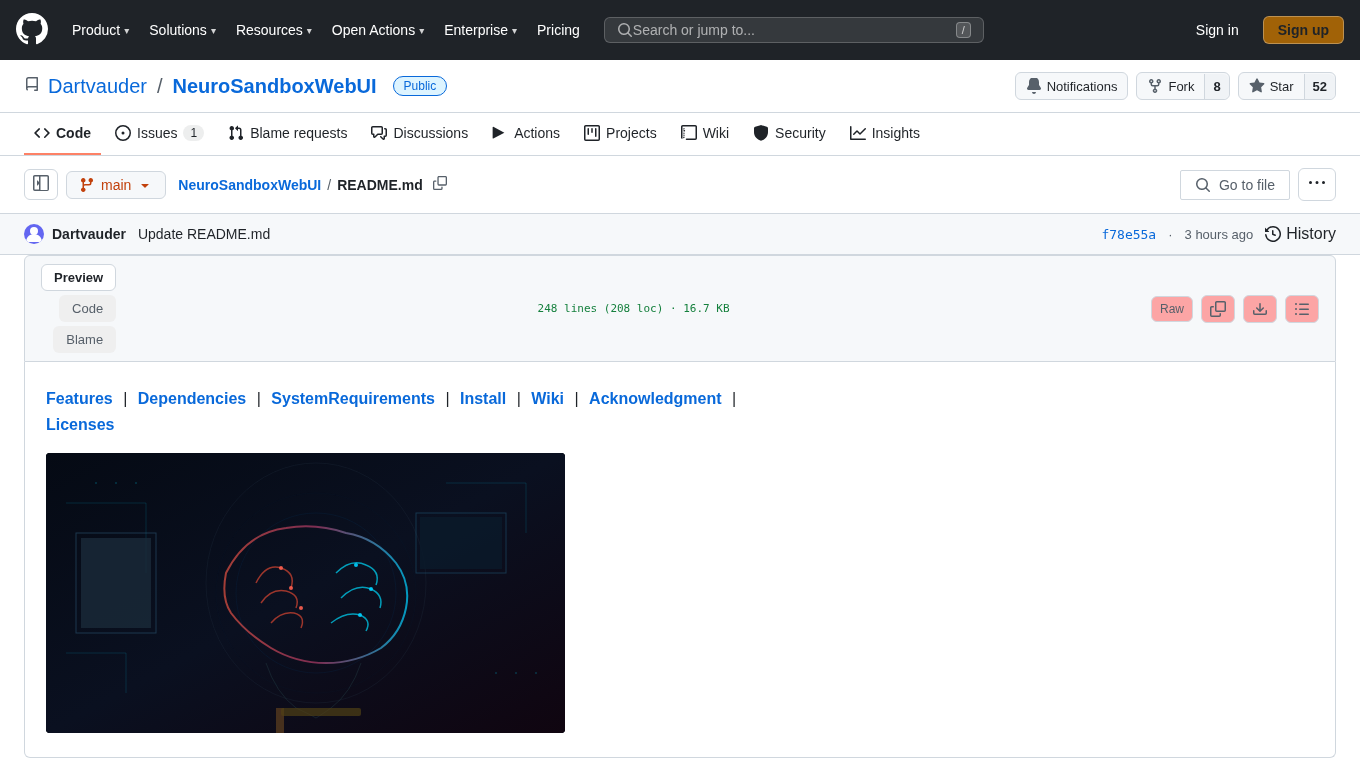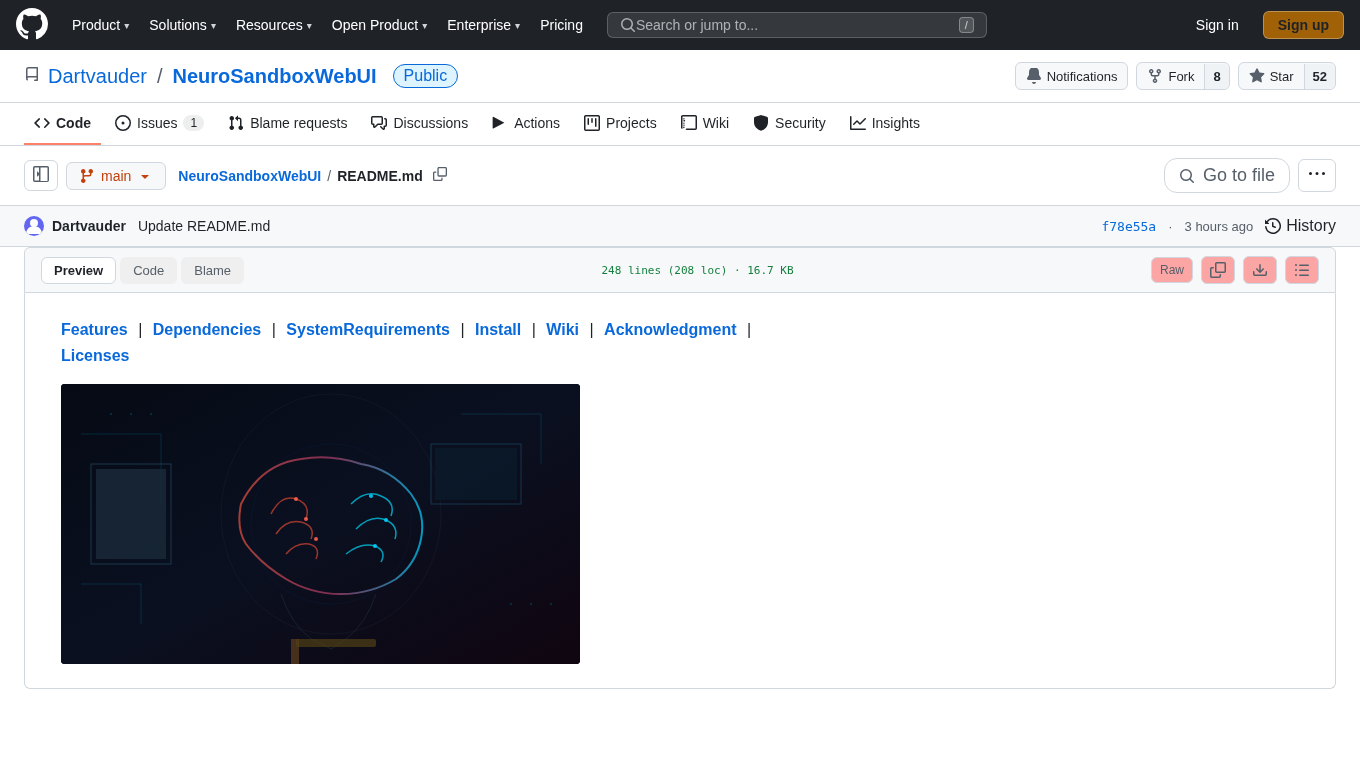--- a/index.html
+++ b/index.html
@@ -1,79 +1,79 @@
 <!DOCTYPE html>
 <html><head>
   <meta charset="utf-8">
   <style>
     *, *::before, *::after { box-sizing: border-box; margin: 0; padding: 0; }
     body { font-family: -apple-system, BlinkMacSystemFont, "Segoe UI", Helvetica, Arial, sans-serif; font-size: 14px; color: #1f2328; background: #ffffff; }
 
     
-    .gh-header { display: flex; align-items: center; background: #1f2328; padding: 0 16px; height: 50px; gap: 16px; }
+    .gh-header { display: flex; align-items: center; background: #1f2328; padding: 0 16px; height: 60px; gap: 16px; }
     .gh-logo { color: #fff; flex-shrink: 0; }
     .gh-logo svg { width: 32px; height: 32px; fill: #fff; }
     .nav-items { display: flex; align-items: center; gap: 4px; }
     .nav-item { display: flex; align-items: center; gap: 4px; color: #fff; font-size: 14px; font-weight: 500; padding: 6px 8px; border-radius: 6px; cursor: pointer; white-space: nowrap; }
     .nav-item .chevron { font-size: 10px; opacity: 0.8; }
     .gh-header-actions { display: flex; align-items: center; gap: 12px; margin-left: auto; }
     .btn-signin { color: #fff; font-size: 14px; font-weight: 500; cursor: pointer; padding: 5px 12px; border-radius: 6px; }
     .btn-signup { background: #a16207; color: #1f2328; font-size: 14px; font-weight: 600; padding: 5px 14px; border-radius: 6px; cursor: pointer; border: 1px solid rgba(255,255,255,0.3); }
 
     
     .repo-header { display: flex; align-items: center; justify-content: space-between; padding: 12px 24px; border-bottom: 1px solid #d0d7de; background: #fff; }
     .repo-title { display: flex; align-items: center; gap: 8px; font-size: 20px; }
     .repo-icon { color: #57606a; }
     .repo-owner { color: #0969da; text-decoration: none; font-weight: 400; }
     .repo-slash { color: #57606a; margin: 0 2px; }
     .repo-name { color: #0969da; text-decoration: none; font-weight: 600; }
-    .repo-badge { background: #ddf4ff; color: #0969da; border: 1px solid #0969da; border-radius: 20px; font-size: 16px; font-weight: 500; padding: 2px 10px; margin-left: 8px; }
+    .repo-badge { background: #ddf4ff; color: #0969da; border: 1px solid #0969da; border-radius: 20px; font-size: 12px; font-weight: 500; padding: 2px 10px; margin-left: 8px; }
     .repo-actions { display: flex; align-items: center; gap: 8px; }
     .action-btn { display: flex; align-items: center; gap: 5px; border: 1px solid #d0d7de; border-radius: 6px; padding: 5px 10px; font-size: 13px; font-weight: 500; color: #1f2328; background: #f6f8fa; cursor: pointer; }
     .action-count { background: #f0f3f6; border-left: 1px solid #d0d7de; margin: -5px -10px -5px 5px; padding: 5px 8px; border-radius: 0 6px 6px 0; font-size: 13px; font-weight: 600; }
 
     
     .repo-nav { display: flex; align-items: center; padding: 0 24px; border-bottom: 1px solid #d0d7de; background: #fff; gap: 4px; overflow-x: auto; }
     .repo-nav-item { display: flex; align-items: center; gap: 6px; padding: 12px 10px; font-size: 14px; color: #1f2328; cursor: pointer; border-bottom: 2px solid transparent; white-space: nowrap; text-decoration: none; }
     .repo-nav-item.active { font-weight: 600; border-bottom: 2px solid #fd8166; }
     .nav-badge { background: rgba(31,35,40,0.08); border-radius: 20px; font-size: 12px; padding: 1px 7px; font-weight: 500; }
 
     
     .file-toolbar { display: flex; align-items: center; justify-content: space-between; padding: 12px 24px; }
     .branch-select { display: flex; align-items: center; gap: 6px; border: 1px solid #d0d7de; border-radius: 6px; padding: 5px 12px; font-size: 14px; font-weight: 500; color: #c2410c; background: #f6f8fa; cursor: pointer; }
     .breadcrumb { display: flex; align-items: center; gap: 6px; font-size: 14px; }
     .breadcrumb a { color: #0969da; text-decoration: none; font-weight: 600; }
     .breadcrumb-sep { color: #57606a; }
     .breadcrumb-current { font-weight: 600; color: #1f2328; }
     .breadcrumb-copy { color: #57606a; cursor: pointer; margin-left: 4px; }
     .file-toolbar-right { display: flex; align-items: center; gap: 8px; }
-    .goto-file-btn { display: flex; align-items: center; gap: 8px; border: 1px solid #d0d7de; border-radius: 13px; padding: 6px 14px; font-size: 18px; color: #57606a; background: #fff; cursor: pointer; }
+    .goto-file-btn { display: flex; align-items: center; gap: 8px; border: 1px solid #d0d7de; border-radius: 2px; padding: 6px 14px; font-size: 14px; color: #57606a; background: #fff; cursor: pointer; }
     .more-btn { border: 1px solid #d0d7de; border-radius: 6px; padding: 6px 10px; background: #fff; cursor: pointer; color: #1f2328; }
 
     
     .commit-row { display: flex; align-items: center; justify-content: space-between; padding: 10px 24px; border-top: 1px solid #d0d7de; border-bottom: 1px solid #d0d7de; margin: 0 0 0 0; background: #f6f8fa; }
     .commit-info { display: flex; align-items: center; gap: 8px; }
     .avatar { width: 20px; height: 20px; border-radius: 50%; background: #6366f1; display: flex; align-items: center; justify-content: center; color: #fff; font-size: 10px; font-weight: 600; overflow: hidden; }
     .commit-author { font-weight: 600; font-size: 14px; color: #1f2328; }
     .commit-message { font-size: 14px; color: #1f2328; margin-left: 4px; }
     .commit-meta { display: flex; align-items: center; gap: 12px; font-size: 13px; color: #57606a; }
     .commit-hash { font-family: monospace; color: #0969da; text-decoration: none; }
     .history-btn { display: flex; align-items: center; gap: 5px; font-size: 16px; color: #1f2328; cursor: pointer; text-decoration: none; }
 
     
     .file-header { display: flex; align-items: center; justify-content: space-between; padding: 8px 16px; border: 1px solid #d0d7de; border-radius: 6px 6px 0 0; margin: 0 24px; background: #f6f8fa; }
-    .file-tabs { display: flex; align-items: flex-end; gap: 4px; }
+    .file-tabs { display: flex; align-items: flex-end; gap: 4px; flex-direction: column; }
     .file-tab { padding: 5px 12px; font-size: 13px; font-weight: 500; border: 1px solid transparent; border-radius: 6px; cursor: pointer; color: #57606a; }
     .file-tab.active { background: #fff; border-color: #d0d7de; color: #1f2328; font-weight: 600; }
     .file-info { font-size: 11px; color: #15803d; font-family: monospace; }
     .file-actions { display: flex; align-items: center; gap: 8px; }
     .file-action-btn { border: 1px solid #d0d7de; border-radius: 6px; padding: 5px 8px; background: #fca5a5; cursor: pointer; color: #57606a; font-size: 12px; display: flex; align-items: center; gap: 4px; }
 
     
-    .readme-body { border: 1px solid #d0d7de; border-top: none; border-radius: 0 0 6px 6px; margin: 0 24px; padding: 24px 36px; min-height: 300px; background: #fff; }
+    .readme-body { border: 1px solid #d0d7de; border-top: none; border-radius: 0 0 6px 6px; margin: 0 24px; padding: 24px 21px; min-height: 300px; background: #fff; }
     .readme-links { font-size: 16px; margin-bottom: 16px; line-height: 1.6; }
     .readme-links a { color: #0969da; text-decoration: none; font-weight: 600; font-size: 16px; }
     .readme-links .sep { color: #1f2328; margin: 0 6px; font-weight: 400; }
     .readme-image { margin-top: 16px; }
 
     
     .brain-img { width: 519px; height: 280px; background: #050a14; border-radius: 4px; position: relative; overflow: hidden; }
 
     
     .sidebar-toggle { border: 1px solid #d0d7de; border-radius: 6px; padding: 5px 8px; background: #fff; cursor: pointer; color: #57606a; margin-right: 8px; }
@@ -100,21 +100,21 @@
     </div>
     <div class="nav-item">
       <span>Solutions</span>
       <span class="chevron">▾</span>
     </div>
     <div class="nav-item">
       <span>Resources</span>
       <span class="chevron">▾</span>
     </div>
     <div class="nav-item">
-      <span>Open Product</span>
+      <span>Open Actions</span>
       <span class="chevron">▾</span>
     </div>
     <div class="nav-item">
       <span>Enterprise</span>
       <span class="chevron">▾</span>
     </div>
     <div class="nav-item">
       <span>Pricing</span>
     </div>
   </nav>

